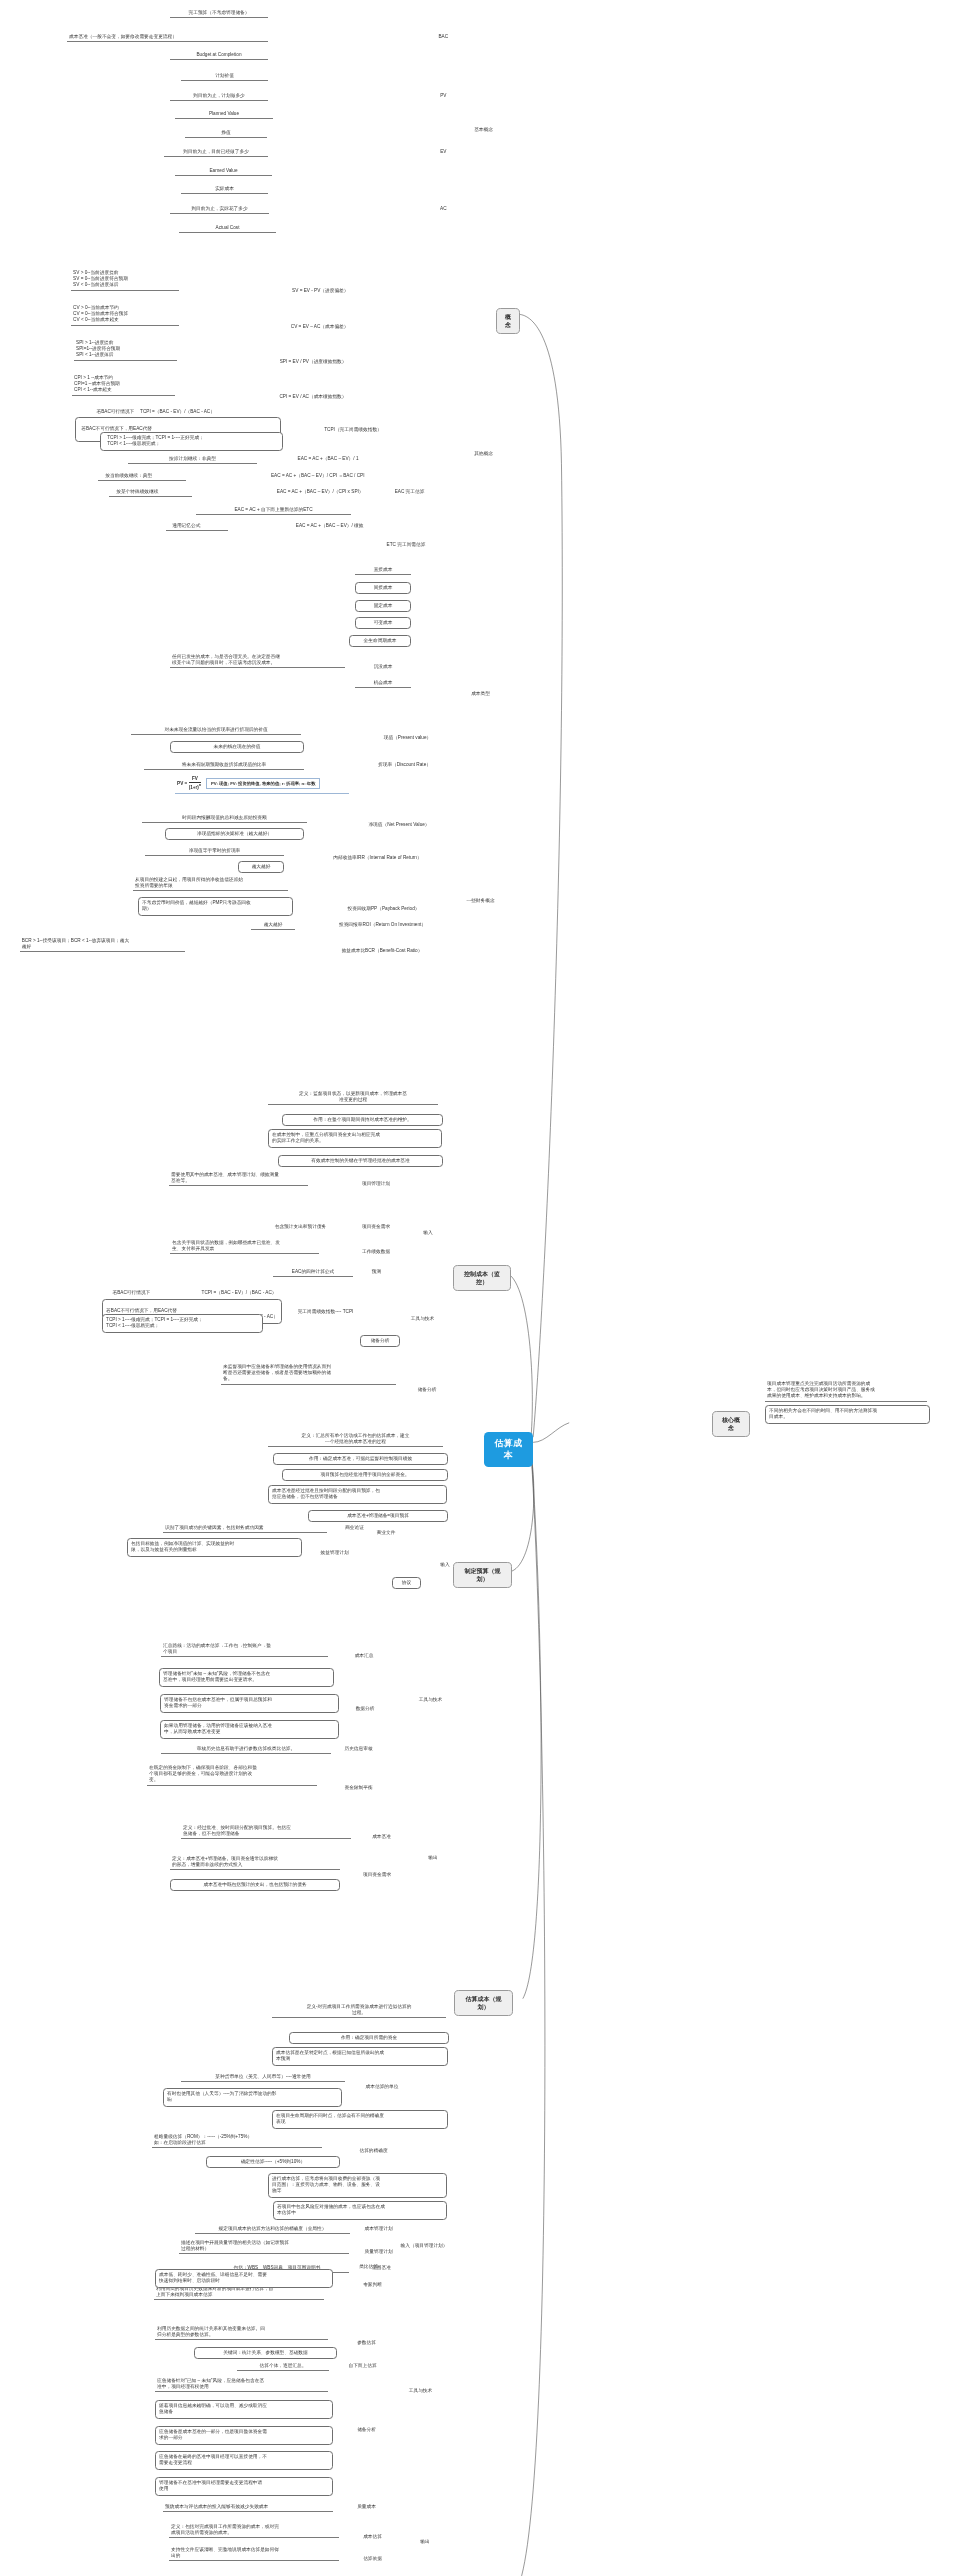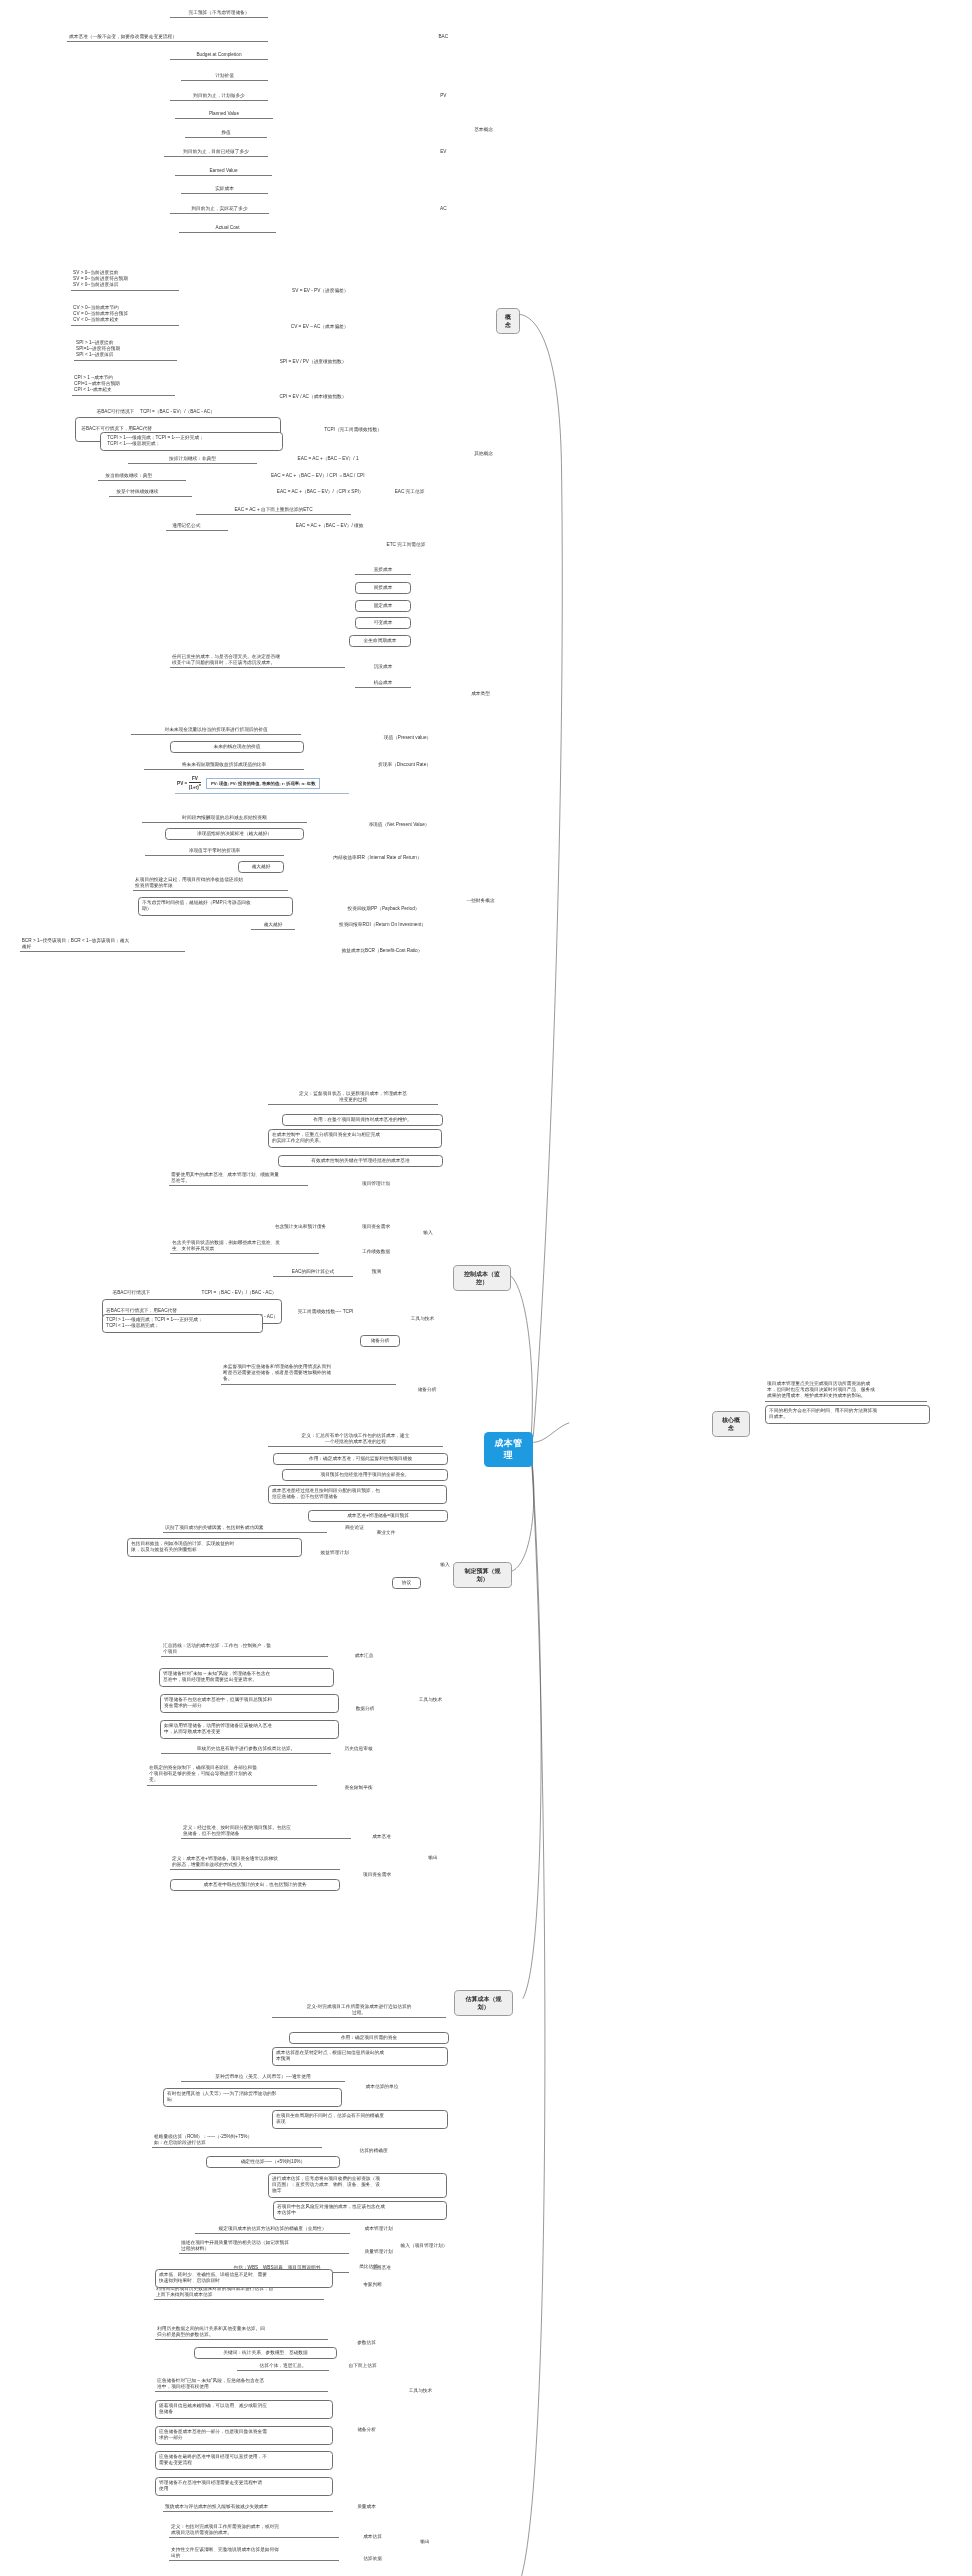--- a/index.html
+++ b/index.html
@@ -113,21 +113,21 @@
       <path d="M1030,2800 C1040,2700 1030,2480 980,2470"></path>
 
       <path d="M1030,2820 C1045,2900 1035,3050 985,3052"></path>
 
       <path d="M1032,2830 C1058,3200 1060,3800 1015,3880"></path>
 
       <path d="M1032,2835 C1065,3400 1075,4800 1010,5010"></path>
     </g>
   </svg>
 
-  <div class="node root" style="left:484px;top:1432px;width:49px;">成本管理</div>
+  <div class="node root" style="left:484px;top:1432px;width:49px;">估算成本</div>
 
   <div class="node boxgrey" style="left:496px;top:308px;width:24px;">概念</div>
 
   <div class="node lbl" style="left:470px;top:126px;width:27px;">基本概念</div>
 
   <div class="node leaf ctr" style="left:170px;top:9.3px;width:98px;">完工预算（不考虑管理储备）</div>
   <div class="node leaf lft" style="left:67px;top:33px;width:201px;">成本基准（一般不会变，如要修改需要走变更流程）</div>
   <div class="node lbl" style="left:433px;top:33px;width:20.6px;">BAC</div>
   <div class="node leaf ctr" style="left:170px;top:51px;width:98px;">Budget at Completion</div>
 

